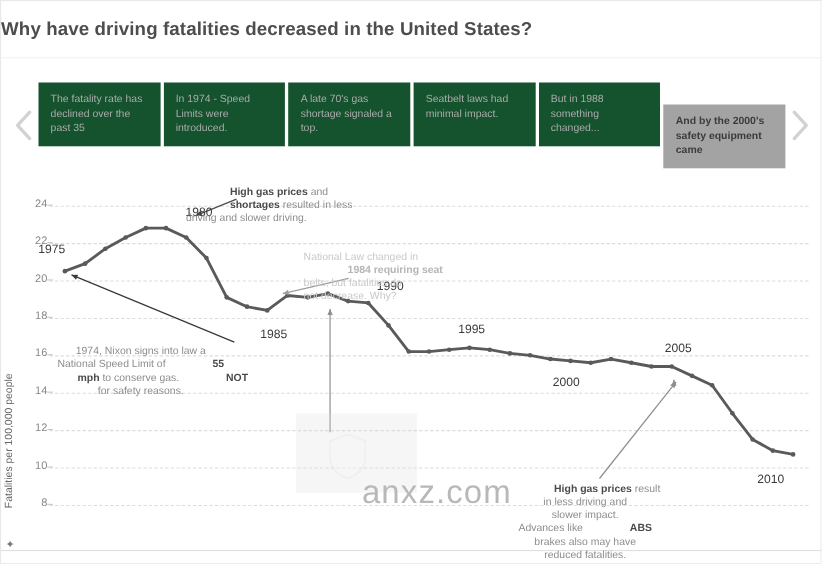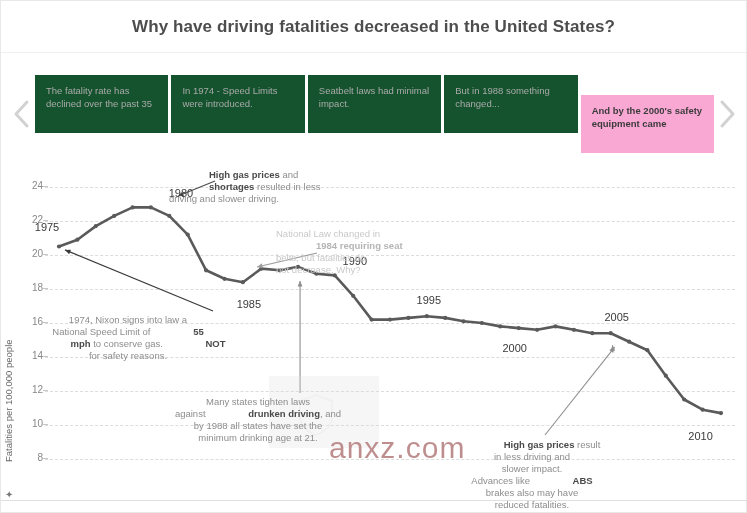--- a/index.html
+++ b/index.html
@@ -9,21 +9,21 @@
     background:#ffffff;
     font-family:"Liberation Sans", sans-serif;
     color:#555;
     overflow:hidden;
     position:relative;
   }
   #root { position:relative; width:747px; height:513px; border:1px solid #e8e8e8; }
 
   
   .title-bar {
-    height:52px; display:flex; align-items:center; justify-content:center;
+    height:52px; display:flex; align-items:center; justify-content:flex-start;
     border-bottom:1px solid #f0f0f0;
   }
   .title-bar .title {
     font-size:17px; font-weight:bold; color:#4d4d4d; letter-spacing:0.1px;
   }
 
   
   .nav-strip {
     position:absolute; top:82px; left:0; width:747px; height:62px;
     display:flex; align-items:center; padding:0 8px;
@@ -33,21 +33,21 @@
     display:flex; align-items:center; justify-content:center;
     color:#d2d2d2; cursor:pointer; user-select:none;
   }
   .nav-arrow svg { display:block; }
   .nav-items { display:flex; flex:1 1 auto; gap:3px; }
   .nav-card {
     flex:1 1 0; height:58px; background:#14532d; color:#aaaaaa;
     font-size:9.5px; line-height:13px; padding:9px 9px 0 11px;
     cursor:pointer; overflow:hidden;
   }
-  .nav-card.active { background:#f9a8d4; color:#3b3b3b; font-weight:bold;margin-top:20px; }
+  .nav-card.active { background:#a3a3a3; color:#3b3b3b; font-weight:bold;margin-top:20px; }
 
   
   .chart-wrap { position:absolute; top:150px; left:0; width:747px; height:363px; }
   .yaxis-title {
     position:absolute; left:2px; top:150px; width:16px; height:200px;
     writing-mode:vertical-rl; transform:rotate(180deg);
     font-size:9.5px; color:#666; text-align:center; white-space:nowrap;
   }
   .yaxis-pin { position:absolute; left:4px; top:338px; font-size:10px; color:#777; }
   .plot { position:absolute; left:44px; top:0; width:690px; height:350px; }
@@ -73,21 +73,21 @@
   .anno { position:absolute; font-size:9.5px; line-height:12px; color:#8d8d8d; }
   .anno b { color:#4a4a4a;padding-left:40px; }
   .anno.center { text-align:center; }
   .anno.faded { color:#c9c9c9; }
   .anno.faded b { color:#b5b5b5; }
 
   
   .watermark { position:absolute; left:268px; top:225px; width:340px; height:100px;
                pointer-events:none; opacity:.5; }
   .wm-text { position:absolute; left:60px; top:55px; font-size:30px;
-             color:#7f1d1d; letter-spacing:1px; }
+             color:#737373; letter-spacing:1px; }
   .wm-badge { position:absolute; left:0px; top:0px; width:110px; height:72px;
               background:#dcdcdc; opacity:.55; }
   .wm-shield { position:absolute; left:30px; top:18px; width:34px; height:42px; }
   .wm-cjk { position:absolute; left:150px; top:2px; font-size:34px;
             color:#e2e2e2; font-weight:bold; letter-spacing:4px; }
 </style>
 </head>
 <body>
 
 <div id="root">
@@ -98,20 +98,21 @@
 
   <div class="nav-strip">
     <div class="nav-arrow">
       <svg width="18" height="30" viewBox="0 0 18 30">
         <polyline points="14,3 3,15 14,27" fill="none" stroke="#d2d2d2" stroke-width="3" stroke-linecap="round" stroke-linejoin="round"></polyline>
       </svg>
     </div>
     <div class="nav-items">
       <div class="nav-card">The fatality rate has declined over the past 35</div>
       <div class="nav-card">In 1974 - Speed Limits were introduced.</div>
+      <div class="nav-card">A late 70's gas shortage signaled a top.</div>
       <div class="nav-card">Seatbelt laws had minimal impact.</div>
       <div class="nav-card">But in 1988 something changed...</div>
       <div class="nav-card active">And by the 2000's safety equipment came</div>
     </div>
     <div class="nav-arrow">
       <svg width="18" height="30" viewBox="0 0 18 30">
         <polyline points="4,3 15,15 4,27" fill="none" stroke="#d2d2d2" stroke-width="3" stroke-linecap="round" stroke-linejoin="round"></polyline>
       </svg>
     </div>
   </div>
@@ -240,26 +241,20 @@
       <span>for safety reasons.</span>
     </div>
 
     <div class="anno faded" style="left:275px; top:77px; width:140px;">
       <span>National Law changed in</span><br>
       <b>1984 requiring seat</b><br>
       <span>belts, but fatalities do</span><br>
       <span>not decrease.  Why?</span>
     </div>
 
-    <div class="anno center" style="left:162px; top:245px; width:190px;">
-      <span>Many states tighten laws</span><br>
-      <span>against </span><b>drunken driving</b><span>, and</span><br>
-      <span>by 1988 all states have set the</span><br>
-      <span>minimum drinking age at 21.</span>
-    </div>
 
 
     <div class="anno center" style="left:448px; top:288px; width:166px;">
       <b>High gas prices</b><span> result</span><br>
       <span>in less driving and</span><br>
       <span>slower impact.</span><br>
       <span>Advances like </span><b>ABS</b><br>
       <span>brakes also may have</span><br>
       <span>reduced fatalities.</span>
     </div>

